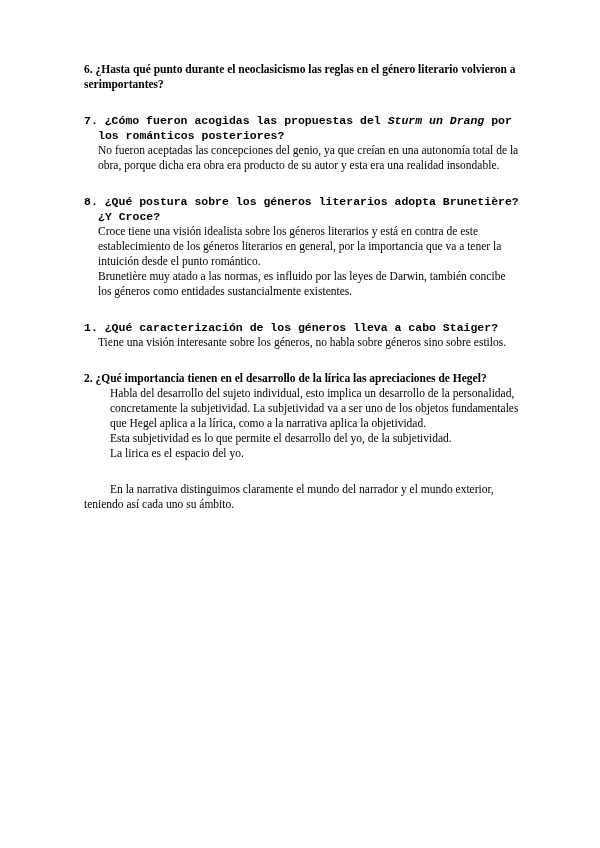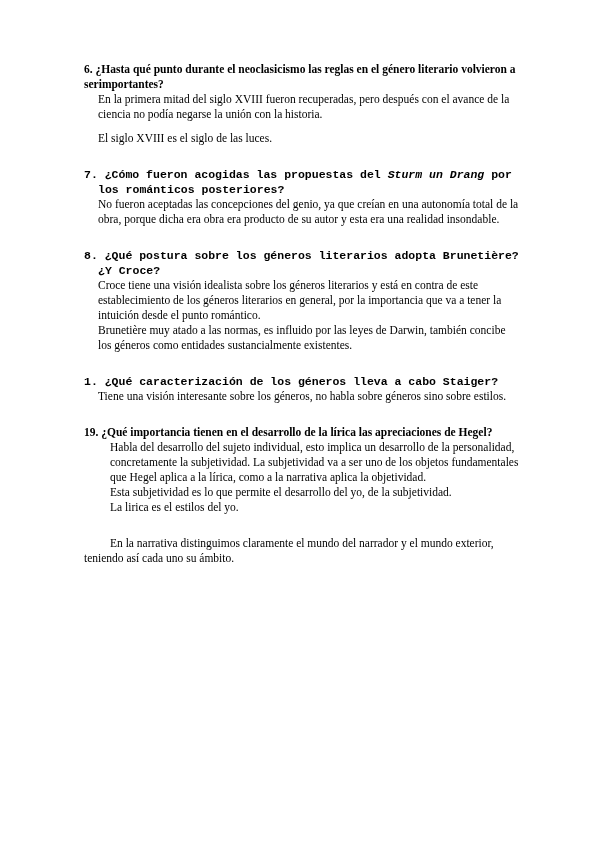--- a/index.html
+++ b/index.html
@@ -44,24 +44,20 @@
   }
   .italic { font-style: italic; }
 </style>
 </head>
 <body>
 
 <div class="page">
 
   <section class="qa">
     <div class="question">6. ¿Hasta qué punto durante el neoclasicismo las reglas en el género literario volvieron a serimportantes?</div>
-    <div class="answers ans-ind-14">
-      <p class="answer">En la primera mitad del siglo XVIII fueron recuperadas, pero después con el avance de la ciencia no podía negarse la unión con la historia.</p>
-      <p class="answer gap-top">El siglo XVIII es el siglo de las luces.</p>
-    </div>
   </section>
 
   <section class="qa">
     <div class="question q-hang-14"><span>7. ¿Cómo fueron acogidas las propuestas del </span><span class="italic">Sturm un Drang</span><span> por los románticos posteriores?</span></div>
     <div class="answers ans-ind-14">
       <p class="answer">No fueron aceptadas las concepciones del genio, ya que creían en una autonomía total de la obra, porque dicha era obra era producto de su autor y esta era una realidad insondable.</p>
     </div>
   </section>
 
   <section class="qa">
@@ -73,25 +69,25 @@
   </section>
 
   <section class="qa">
     <div class="question q-hang-14">1. ¿Qué caracterización de los géneros lleva a cabo Staiger?</div>
     <div class="answers ans-ind-14">
       <p class="answer">Tiene una visión interesante sobre los géneros, no habla sobre géneros sino sobre estilos.</p>
     </div>
   </section>
 
   <section class="qa">
-    <div class="question q-hang-26">19. ¿Qué importancia tienen en el desarrollo de la lírica las apreciaciones de Hegel?</div>
+    <div class="question q-hang-26">2. ¿Qué importancia tienen en el desarrollo de la lírica las apreciaciones de Hegel?</div>
     <div class="answers ans-ind-26">
       <p class="answer">Habla del desarrollo del sujeto individual, esto implica un desarrollo de la personalidad, concretamente la subjetividad. La subjetividad va a ser uno de los objetos fundamentales que Hegel aplica a la lírica, como a la narrativa aplica la objetividad.</p>
       <p class="answer">Esta subjetividad es lo que permite el desarrollo del yo, de la subjetividad.</p>
-      <p class="answer">La lirica es el estilos del yo.</p>
+      <p class="answer">La lirica es el espacio del yo.</p>
     </div>
   </section>
 
   <section class="qa">
     <div class="answers">
       <p class="answer firstline-ind">En la narrativa distinguimos claramente el mundo del narrador y el mundo exterior, teniendo así cada uno su ámbito.</p>
     </div>
   </section>
 
 </div>

